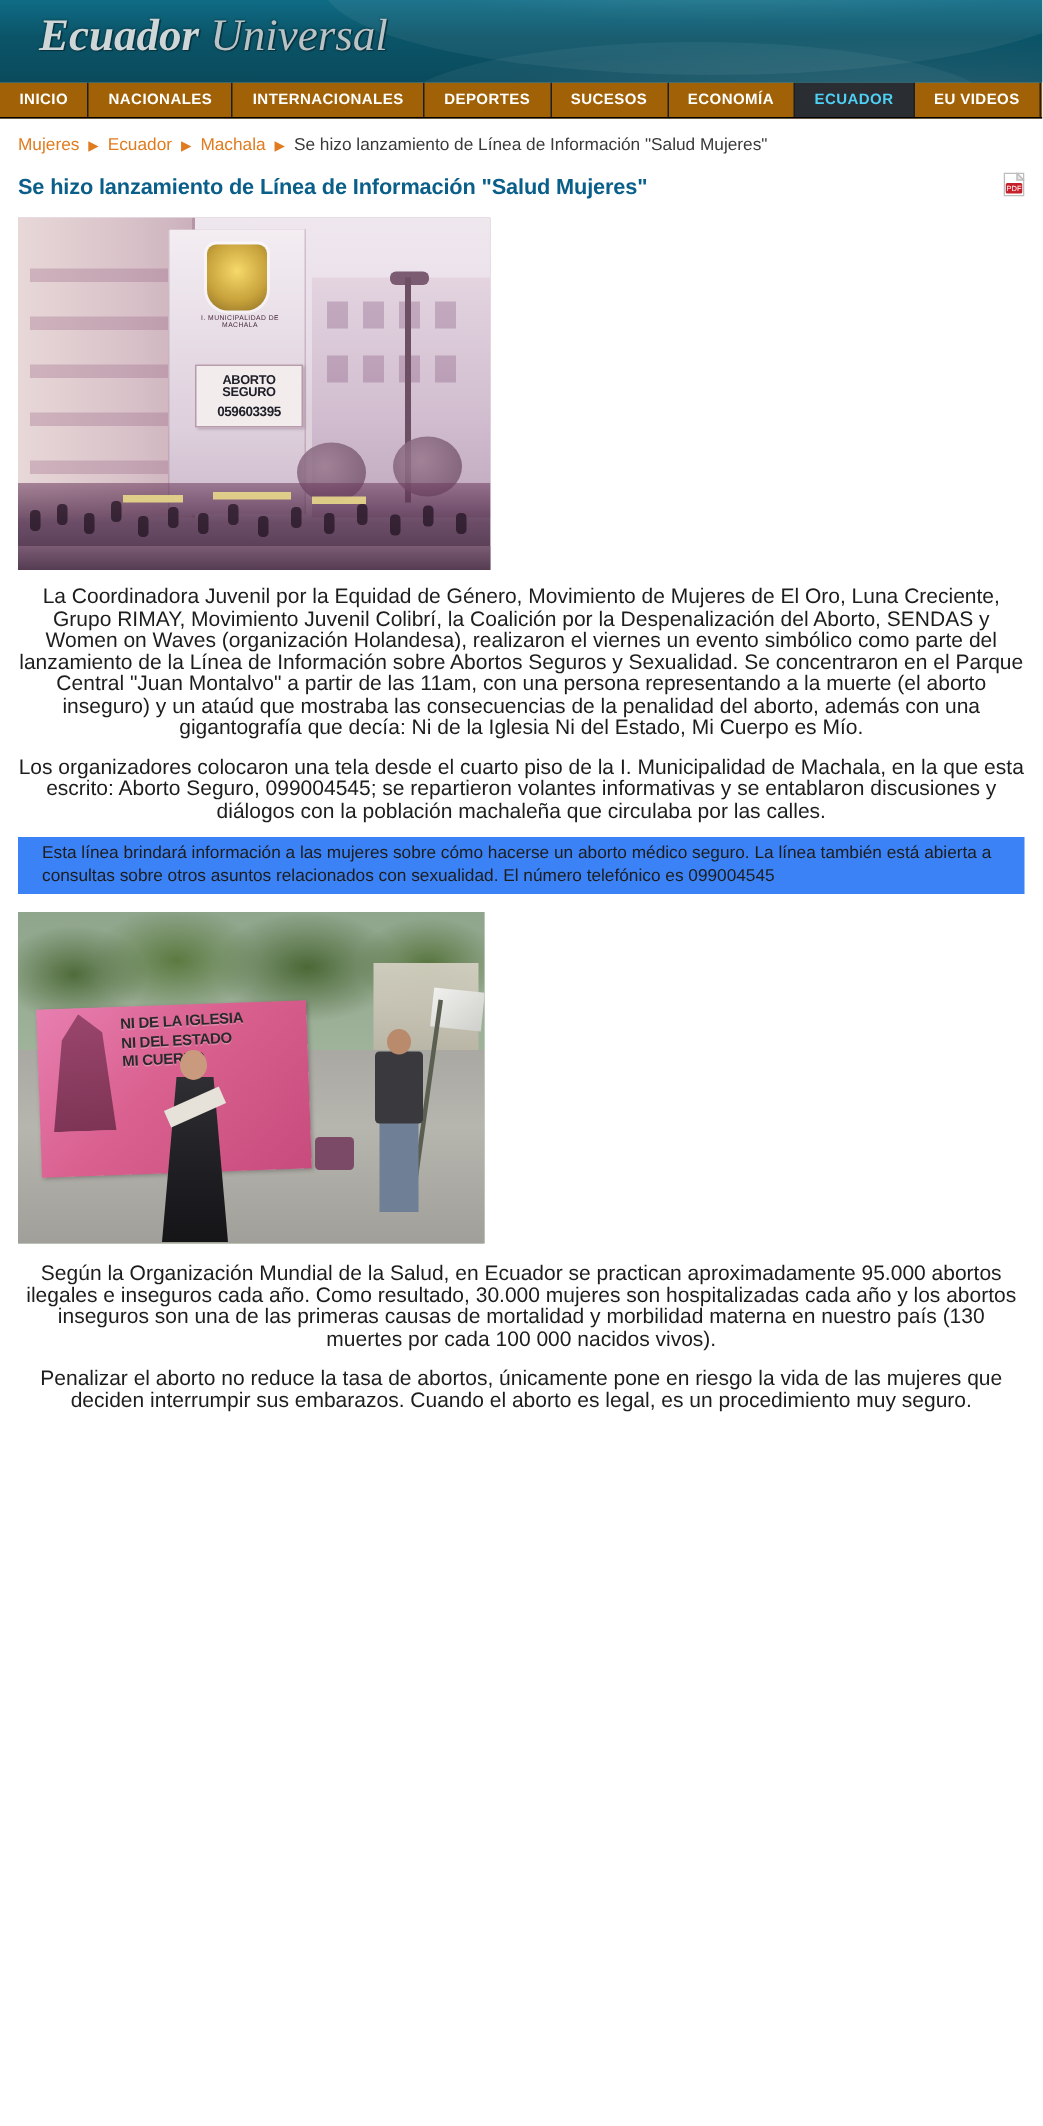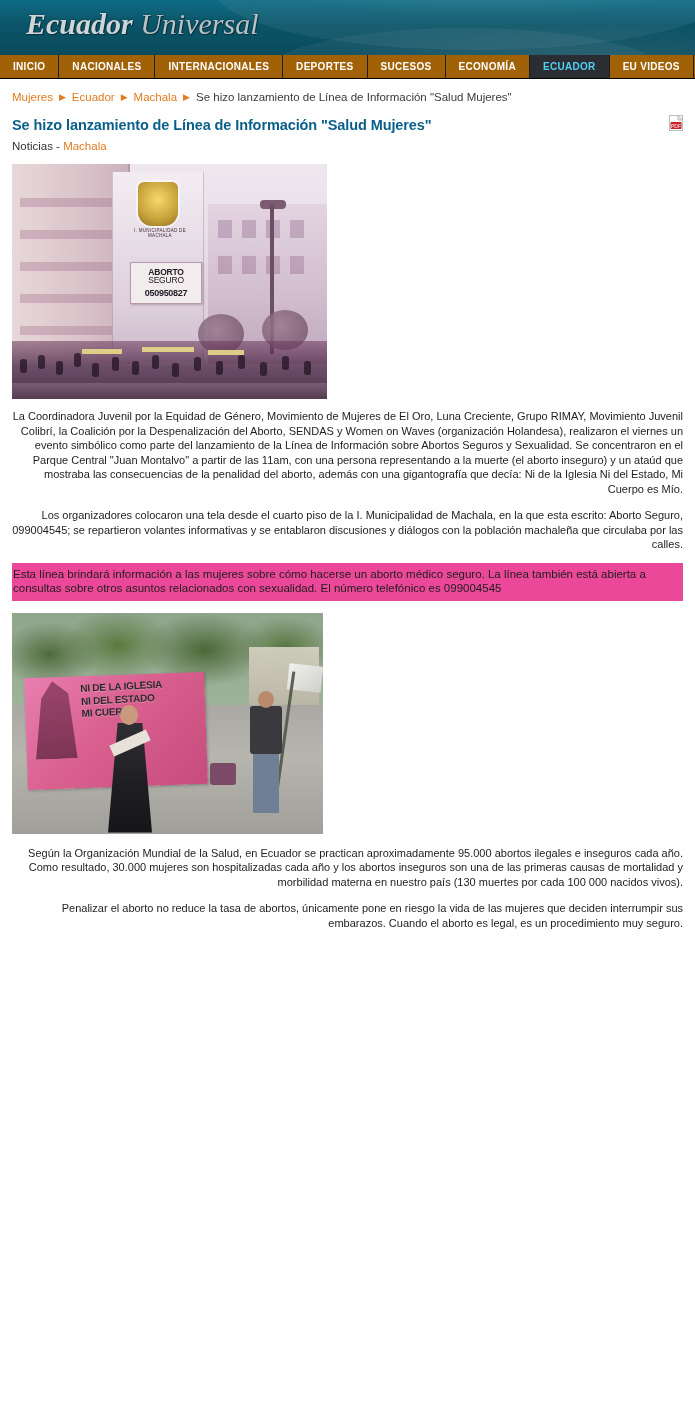--- a/index.html
+++ b/index.html
@@ -190,21 +190,21 @@
   }
   .p1-banner {
     position: absolute; left: 118px; top: 98px;
     width: 72px; height: 42px;
     background: #f2ecec;
     border: 1px solid #b79aab;
     box-shadow: 1px 1px 2px rgba(80,40,70,0.3);
     display: flex; flex-direction: column; align-items: center; justify-content: center;
   }
   .p1-banner .l1 { font-size: 8.5px; font-weight: bold; color: #20202a; line-height: 1; letter-spacing: -0.2px;}
-  .p1-banner .l2 { font-size: 8.5px; font-weight: normal; color: #20202a; line-height: 1.1; letter-spacing: -0.2px;}
+  .p1-banner .l2 { font-size: 8.5px; font-weight: bold; color: #20202a; line-height: 1.1; letter-spacing: -0.2px;}
   .p1-banner .l3 { font-size: 9px; font-weight: bold; color: #20202a; margin-top: 3px; letter-spacing: -0.3px;}
   .p1-bldgR {
     position: absolute; left: 196px; top: 40px; right: 0; height: 160px;
     background: linear-gradient(180deg,#e3d4e0 0%, #d0bcce 60%, #bfa7bd 100%);
   }
   .p1-bldgR .win {
     position: absolute; width: 14px; height: 18px;
     background: rgba(120,70,110,0.28);
   }
   .p1-pole {
@@ -308,29 +308,29 @@
     transform: rotate(6deg);
   }
   .p2-bag {
     position: absolute; left: 198px; top: 150px; width: 26px; height: 22px;
     background: #7b4a66; border-radius: 3px;
   }
 
   
   p.body {
     margin: 12px 0 0 0;
-    font-size: 11px;
+    font-size: 14px;
     line-height: 14.5px;
     color: #1d1d1d;
-    text-align: right;
+    text-align: center;
   }
   p.body.first { margin-top: 10px; }
   .highlight {
-    background: #ec4899;
-    padding: 4px 3px 5px 1px;
+    background: #3b82f6;
+    padding: 4px 3px 5px 16px;
     margin-top: 11px;
     font-size: 11.5px;
     line-height: 14.5px;
     color: #1d1d1d;
   }
   .bottom-space { height: 350px; }
 </style>
 </head>
 <body>
 
@@ -370,23 +370,20 @@
 
     <div class="article-head">
       <h1 class="title">Se hizo lanzamiento de Línea de Información "Salud Mujeres"</h1>
       <div class="pdf-icon">
         <svg width="14" height="16" viewBox="0 0 14 16" xmlns="http://www.w3.org/2000/svg">
           <rect x="0.5" y="0.5" width="13" height="15" fill="#ffffff" stroke="#bdbdbd"></rect>
           <path d="M9 0.5 L13.5 5 L9 5 Z" fill="#e6e6e6" stroke="#bdbdbd"></path>
           <rect x="1.5" y="7" width="11" height="7" rx="1" fill="#c6202a"></rect>
           <text x="7" y="12.6" font-size="5" fill="#ffffff" text-anchor="middle" font-family="Liberation Sans, sans-serif">PDF</text>
         </svg>
-      </div>
-      <div class="meta-cat">
-        <span>Noticias - </span><a href="#">Machala</a>
       </div>
     </div>
 
     <div class="photo1">
       <div class="p1-sky"></div>
       <div class="p1-bldgR">
         <div class="win" style="left:10px;top:16px;"></div>
         <div class="win" style="left:34px;top:16px;"></div>
         <div class="win" style="left:58px;top:16px;"></div>
         <div class="win" style="left:82px;top:16px;"></div>
@@ -401,21 +398,21 @@
         <div class="band" style="top:98px;"></div>
         <div class="band" style="top:130px;"></div>
         <div class="band" style="top:162px;"></div>
       </div>
       <div class="p1-bldgC"></div>
       <div class="p1-crest"></div>
       <div class="p1-crest-label">I. MUNICIPALIDAD DE MACHALA</div>
       <div class="p1-banner">
         <div class="l1">ABORTO</div>
         <div class="l2">SEGURO</div>
-        <div class="l3">050950827</div>
+        <div class="l3">059603395</div>
       </div>
       <div class="p1-lamp"></div>
       <div class="p1-pole"></div>
       <div class="p1-tree" style="left:186px;top:150px;"></div>
       <div class="p1-tree" style="left:250px;top:146px;"></div>
       <div class="p1-crowd">
         <div class="dot" style="left:8px;top:18px;"></div>
         <div class="dot" style="left:26px;top:14px;"></div>
         <div class="dot" style="left:44px;top:20px;"></div>
         <div class="dot" style="left:62px;top:12px;"></div>

